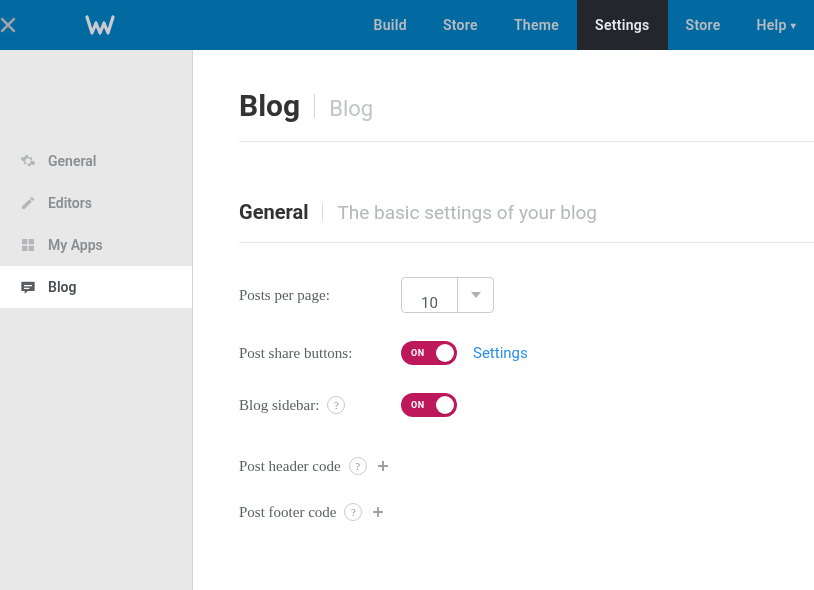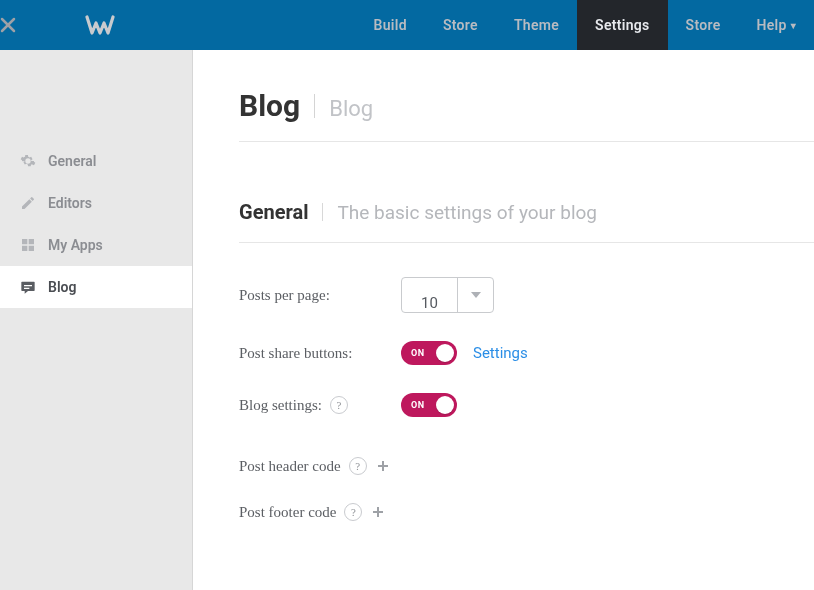--- a/index.html
+++ b/index.html
@@ -339,21 +339,21 @@
       <div class="label">Post share buttons:</div>
       <div class="toggle">
         <span class="txt">ON</span>
         <span class="knob"></span>
       </div>
       <span class="customize">Settings</span>
     </div>
 
     <div class="row">
       <div class="label">
-        <span>Blog settings:</span>
+        <span>Blog sidebar:</span>
         <span class="q">?</span>
       </div>
       <div class="toggle">
         <span class="txt">ON</span>
         <span class="knob"></span>
       </div>
     </div>
 
     <div class="row" style="margin-top:40px">
       <div class="label" style="width:auto">

